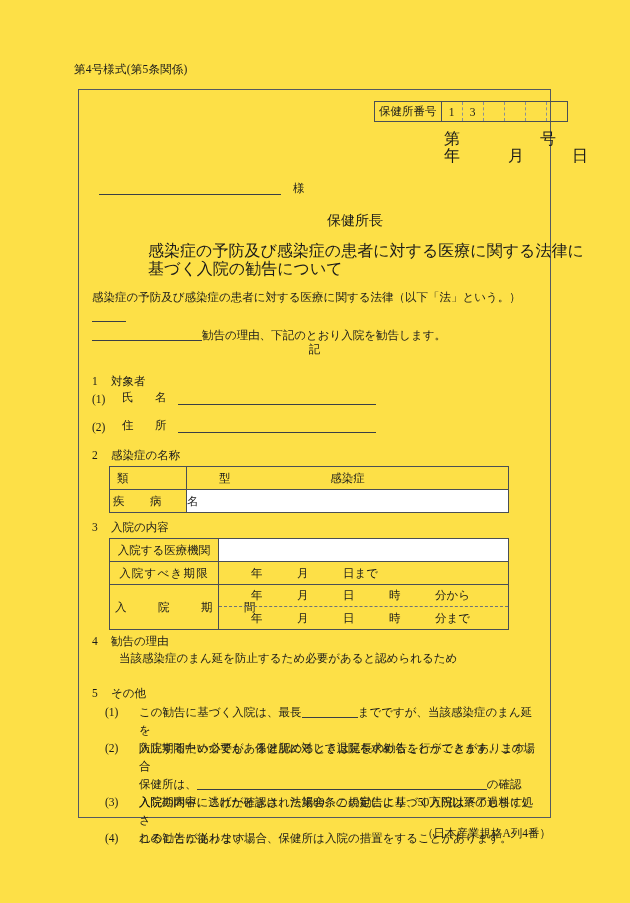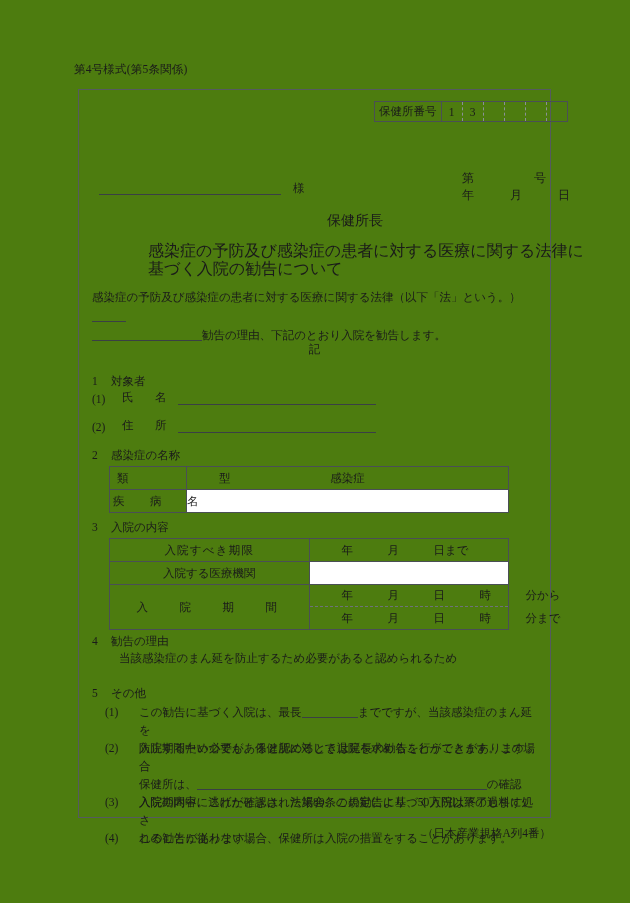--- a/index.html
+++ b/index.html
@@ -14,21 +14,21 @@
     font-family: "Liberation Serif", "DejaVu Serif", serif;
     color: #1a1a1a;
     -webkit-font-smoothing: antialiased;
   }
 
   
   .page {
     position: absolute;
     left: 0; top: 0;
     width: 630px; height: 903px;
-    background: #4d7c0f;
+    background: #fde047;
   }
 
   .form-code {
     position: absolute;
     left: 74px;
     top: 62px;
     font-size: 11.5px;
     letter-spacing: 0.2px;
     white-space: nowrap;
   }
@@ -82,26 +82,25 @@
     justify-content: center;
     font-size: 11.5px;
     border-right: 1px dashed #8a9096;
     font-family: "Liberation Serif", serif;
   }
   .hc-cell:last-child { border-right: none; }
 
   
   .docno {
     position: absolute;
-    left: 383px;
+    left: 365px;
     top: 40px;
-    font-size: 12px;
+    font-size: 16px;
     line-height: 17px;
     white-space: pre;
-    margin-top: 40px;
   }
 
   
   .addressee {
     position: absolute;
     left: 20px;
     top: 91px;
     display: flex;
     align-items: flex-end;
     font-size: 11.5px;
@@ -337,28 +336,28 @@
         <td class="blank"></td>
       </tr>
     </tbody>
       </table>
 
     <div class="sec-head" style="left:13px; top:430px;"><span class="num">3</span><span>入院の内容</span></div>
 
     <table class="grid" style="left:30px; top:448px; width:400px;">
       <tbody>
           <tr>
+        <td class="hlabel sp-inst" style="width:108px;">入院する医療機関</td>
+        <td class="blank"></td>
+      </tr>
+      <tr>
         <td class="hlabel sp-kigen">入院すべき期限</td>
         <td>
           <div class="kigen-inner">年　　　月　　　日まで</div>
         </td>
-      </tr>
-      <tr>
-        <td class="hlabel sp-inst" style="width:108px;">入院する医療機関</td>
-        <td class="blank"></td>
       </tr>
       <tr>
         <td class="hlabel sp-kikan period-cell">入　院　期　間</td>
         <td class="period-cell">
           <div class="period-inner">
             <div class="period-line top">年　　　月　　　日　　　時　　　分から</div>
             <div class="period-line">年　　　月　　　日　　　時　　　分まで</div>
           </div>
         </td>
       </tr>

